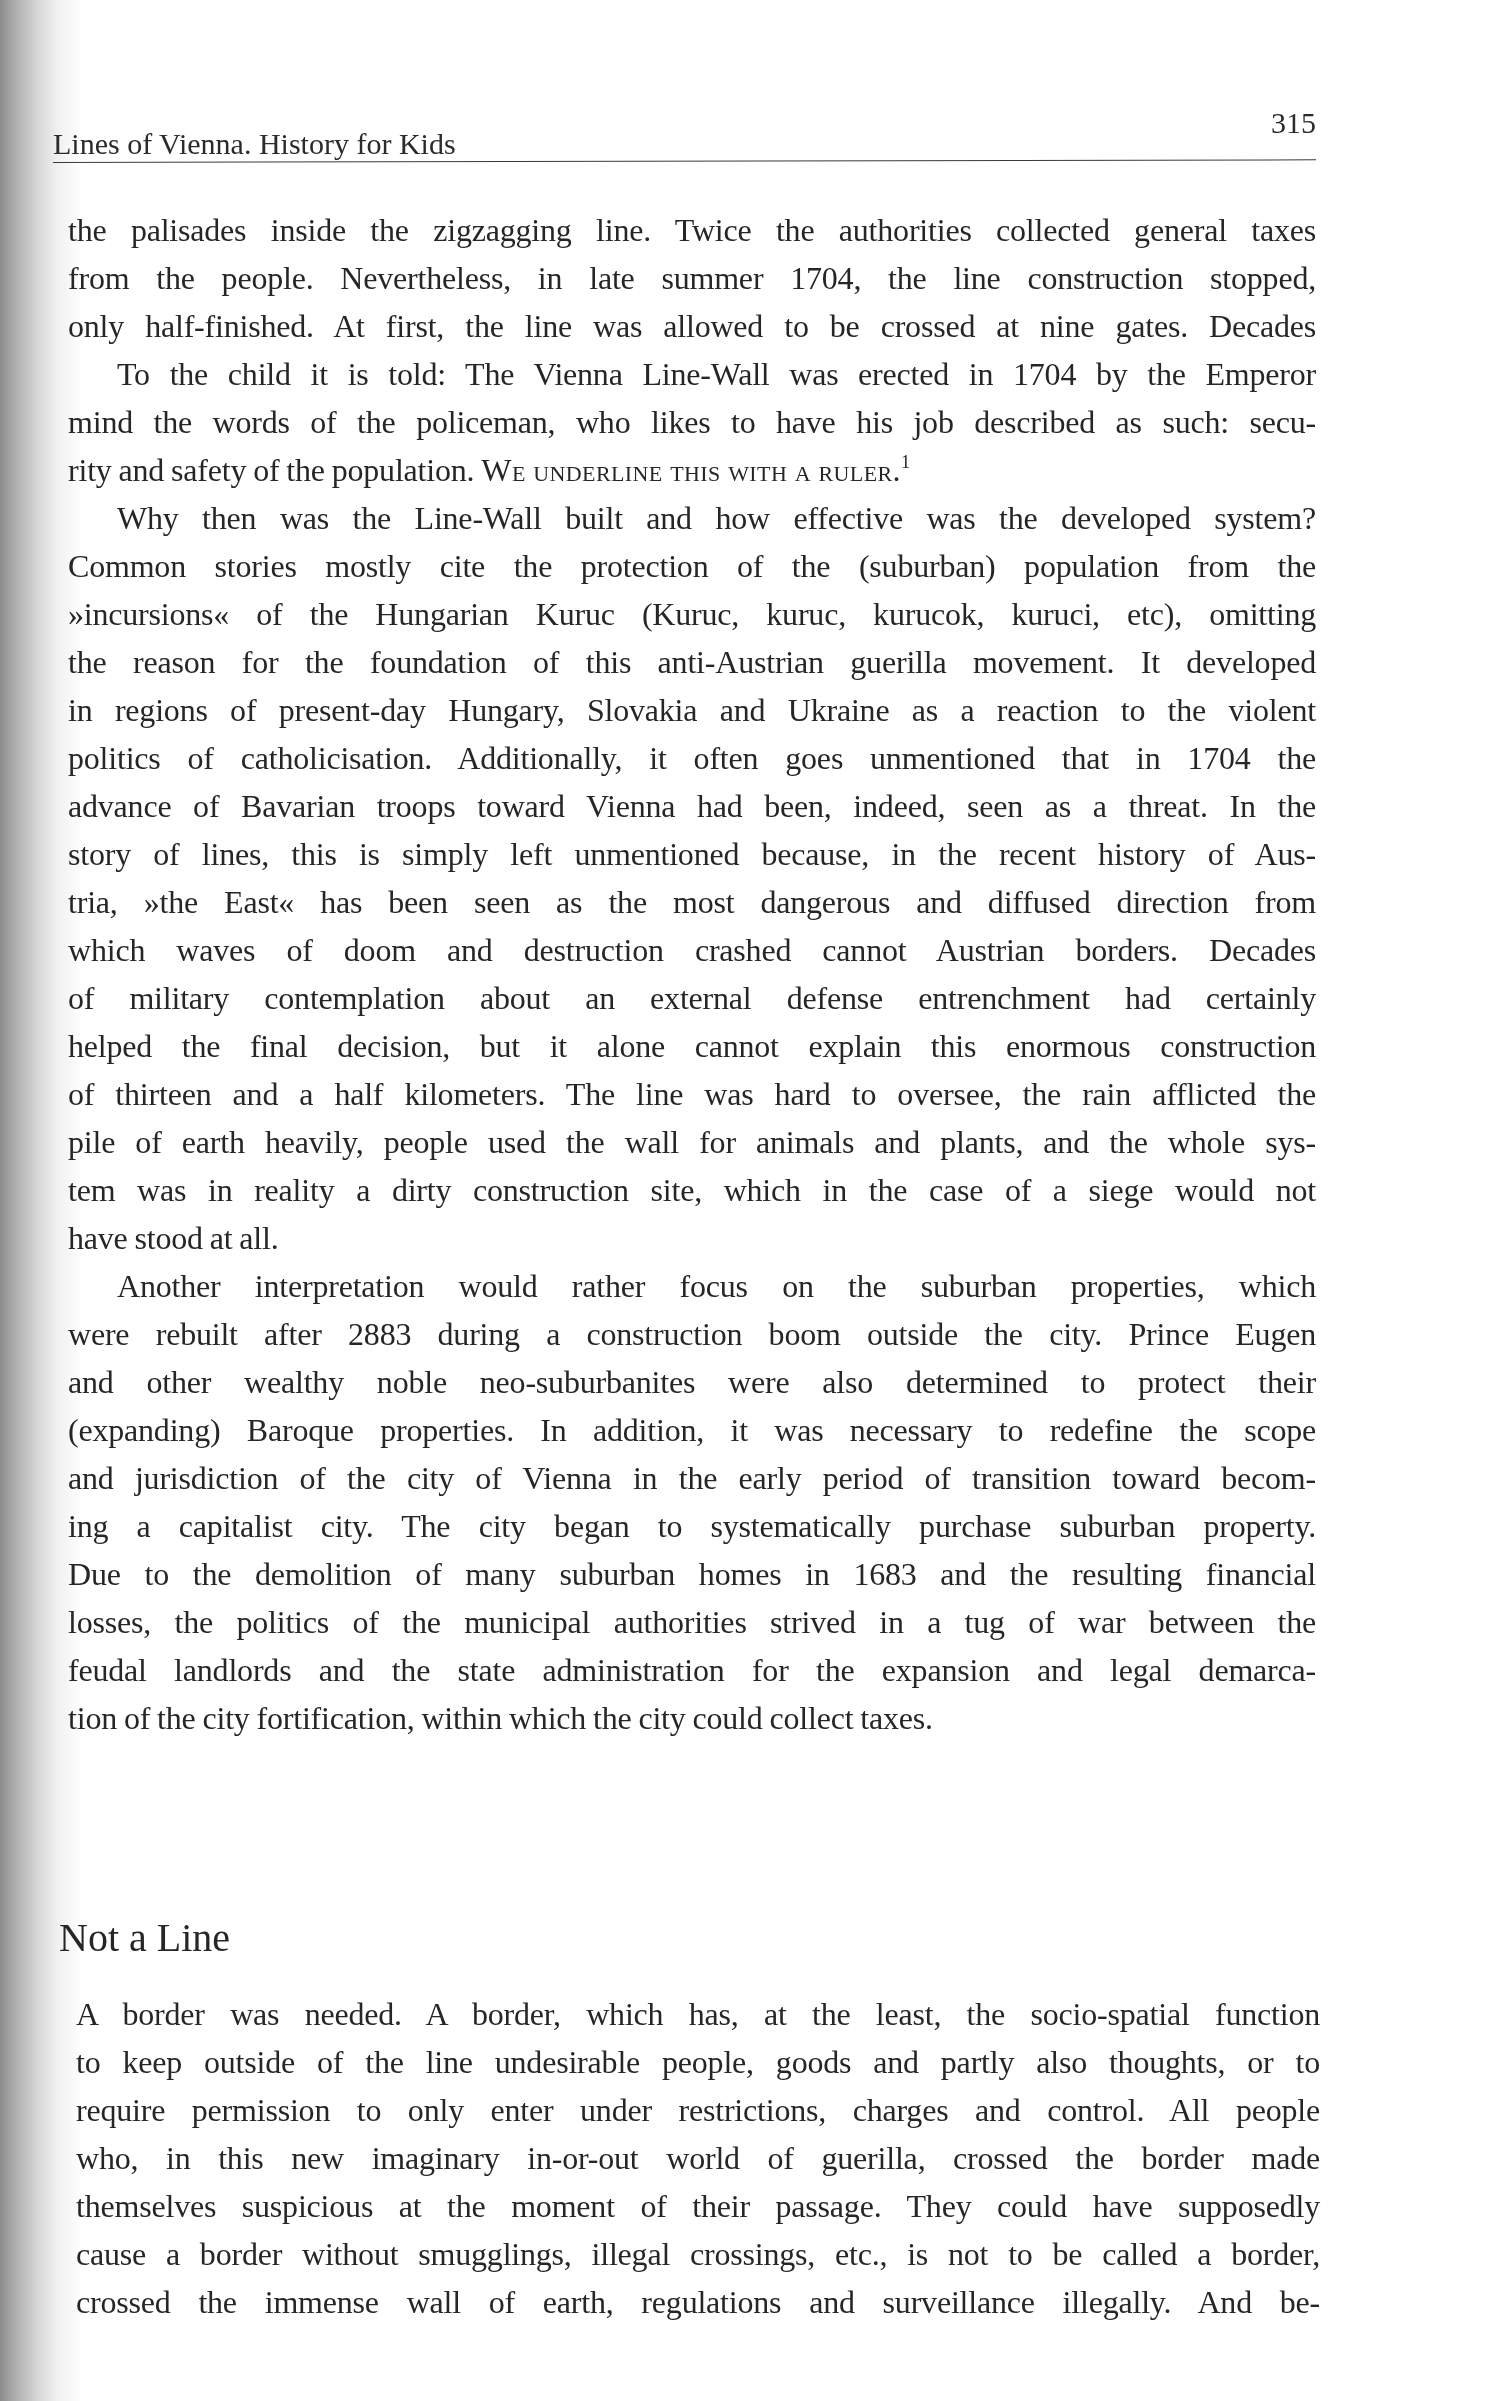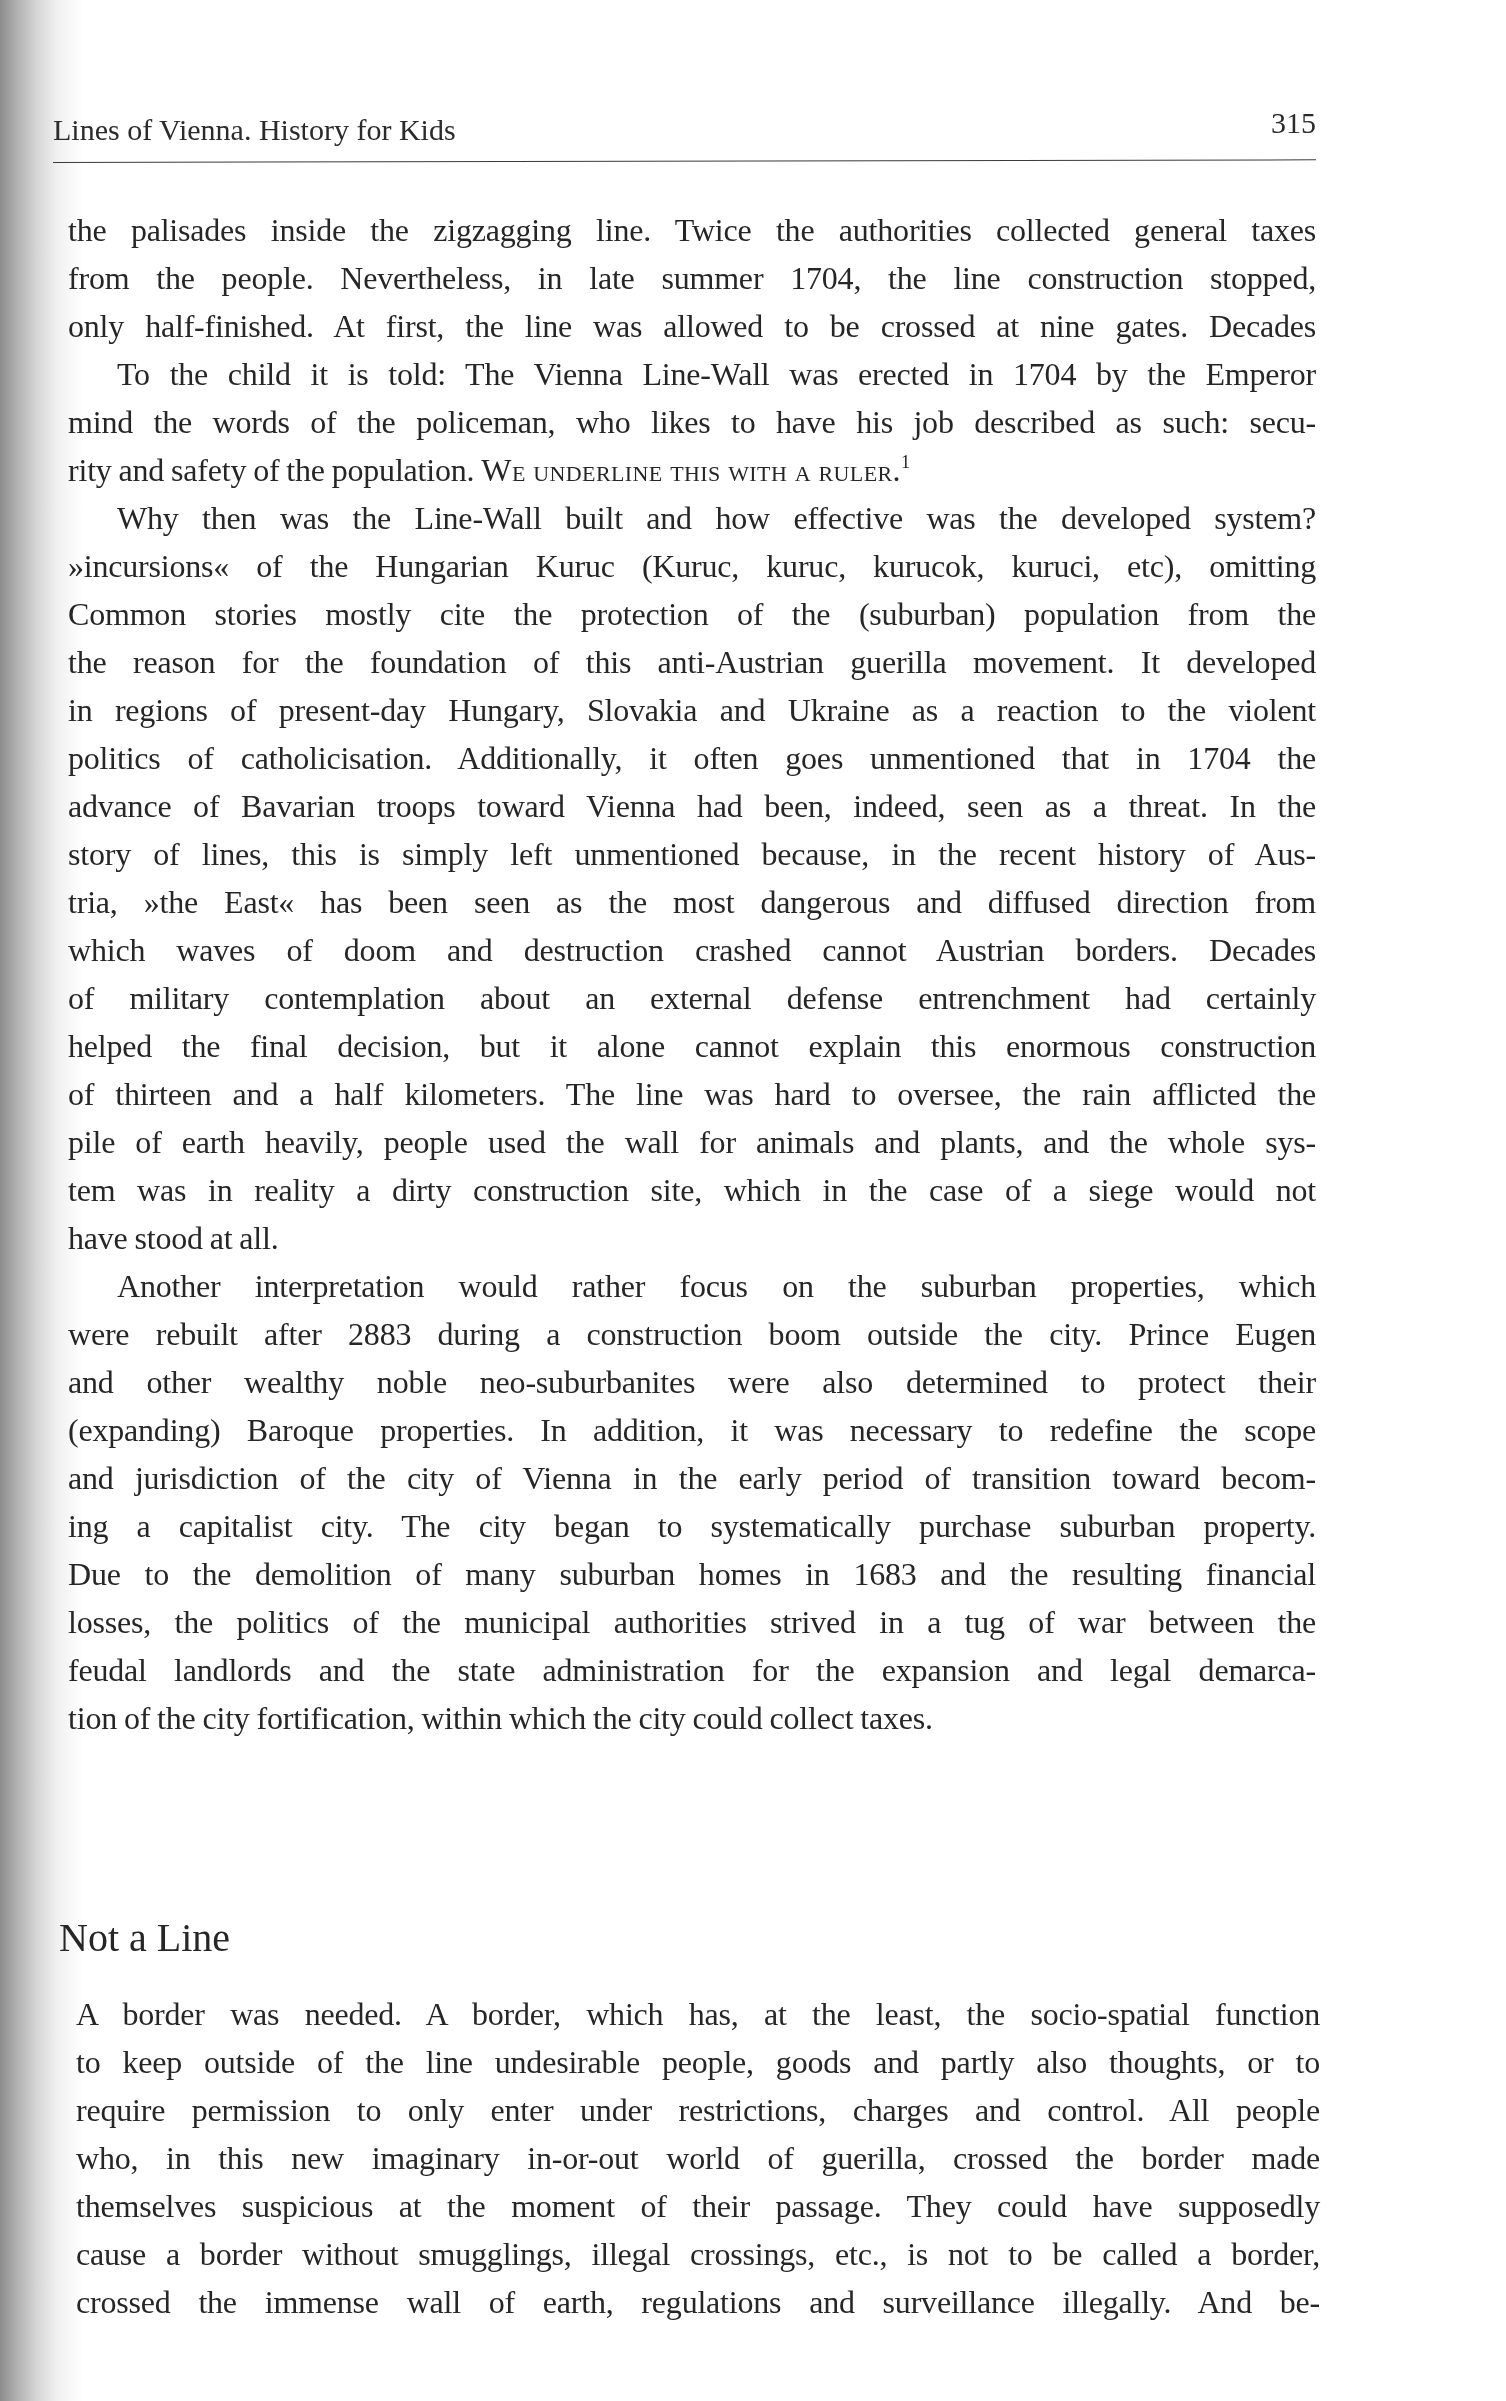--- a/index.html
+++ b/index.html
@@ -10,21 +10,21 @@
     color: #262626;
   }
   .edge-shadow {
     position: absolute; left: 0; top: 0; width: 87px; height: 2401px;
     background: linear-gradient(to right, #8c8c8c 0px, #b0b0b0 16.5px, #d6d6d6 37px, #f0f0f0 57px, #ffffff 83px);
   }
   .running-head {
     position: absolute; left: 53px; top: 108px; width: 1263px; height: 40px;
     font-size: 30px; line-height: 40px; color: #2b2b2b;
   }
-  .running-head .title { position: absolute; left: 0; top: 2px; }
+  .running-head .title { position: absolute; left: 0; top: 16px; }
   .running-head .page-no { position: absolute; right: 0; top: -5.5px; }
   .head-rule {
     position: absolute; left: 53px; top: 162px; width: 1263px; height: 0;
     border-top: 1.8px solid #3a3a3a; transform: rotate(-0.12deg); transform-origin: left center;
   }
   .block { position: absolute; left: 53px; width: 1263px; font-size: 32px; }
   .line {
     display: block; height: 48px; line-height: 48px;
     white-space: nowrap; text-align: justify; text-align-last: justify;
     letter-spacing: -0.2px; word-spacing: -0.9px; margin-left: 15px;
@@ -52,22 +52,22 @@
 <div class="head-rule"></div>
 
 <section class="block block-1" id="section-1">
     <div class="line"><span>the palisades inside the zigzagging line. Twice the authorities collected general taxes</span></div>
     <div class="line"><span>from the people. Nevertheless, in late summer 1704, the line construction stopped,</span></div>
     <div class="line"><span>only half-finished. At first, the line was allowed to be crossed at nine gates. Decades</span></div>
     <div class="line indent"><span>To the child it is told: The Vienna Line-Wall was erected in 1704 by the Emperor</span></div>
     <div class="line"><span>mind the words of the policeman, who likes to have his job described as such: secu-</span></div>
     <div class="line last"><span>rity and safety of the population. </span><span class="sc">We underline this with a ruler.</span><sup class="fn">1</sup></div>
     <div class="line indent"><span>Why then was the Line-Wall built and how effective was the developed system?</span></div>
+    <div class="line"><span>Common stories mostly cite the protection of the (suburban) population from the</span></div>
     <div class="line"><span>»incursions« of the Hungarian Kuruc (Kuruc, kuruc, kurucok, kuruci, etc), omitting</span></div>
-    <div class="line"><span>Common stories mostly cite the protection of the (suburban) population from the</span></div>
     <div class="line"><span>the reason for the foundation of this anti-Austrian guerilla movement. It developed</span></div>
     <div class="line"><span>in regions of present-day Hungary, Slovakia and Ukraine as a reaction to the violent</span></div>
     <div class="line"><span>politics of catholicisation. Additionally, it often goes unmentioned that in 1704 the</span></div>
     <div class="line"><span>advance of Bavarian troops toward Vienna had been, indeed, seen as a threat. In the</span></div>
     <div class="line"><span>story of lines, this is simply left unmentioned because, in the recent history of Aus-</span></div>
     <div class="line"><span>tria, »the East« has been seen as the most dangerous and diffused direction from</span></div>
     <div class="line"><span>which waves of doom and destruction crashed cannot Austrian borders. Decades</span></div>
     <div class="line"><span>of military contemplation about an external defense entrenchment had certainly</span></div>
     <div class="line"><span>helped the final decision, but it alone cannot explain this enormous construction</span></div>
     <div class="line"><span>of thirteen and a half kilometers. The line was hard to oversee, the rain afflicted the</span></div>

